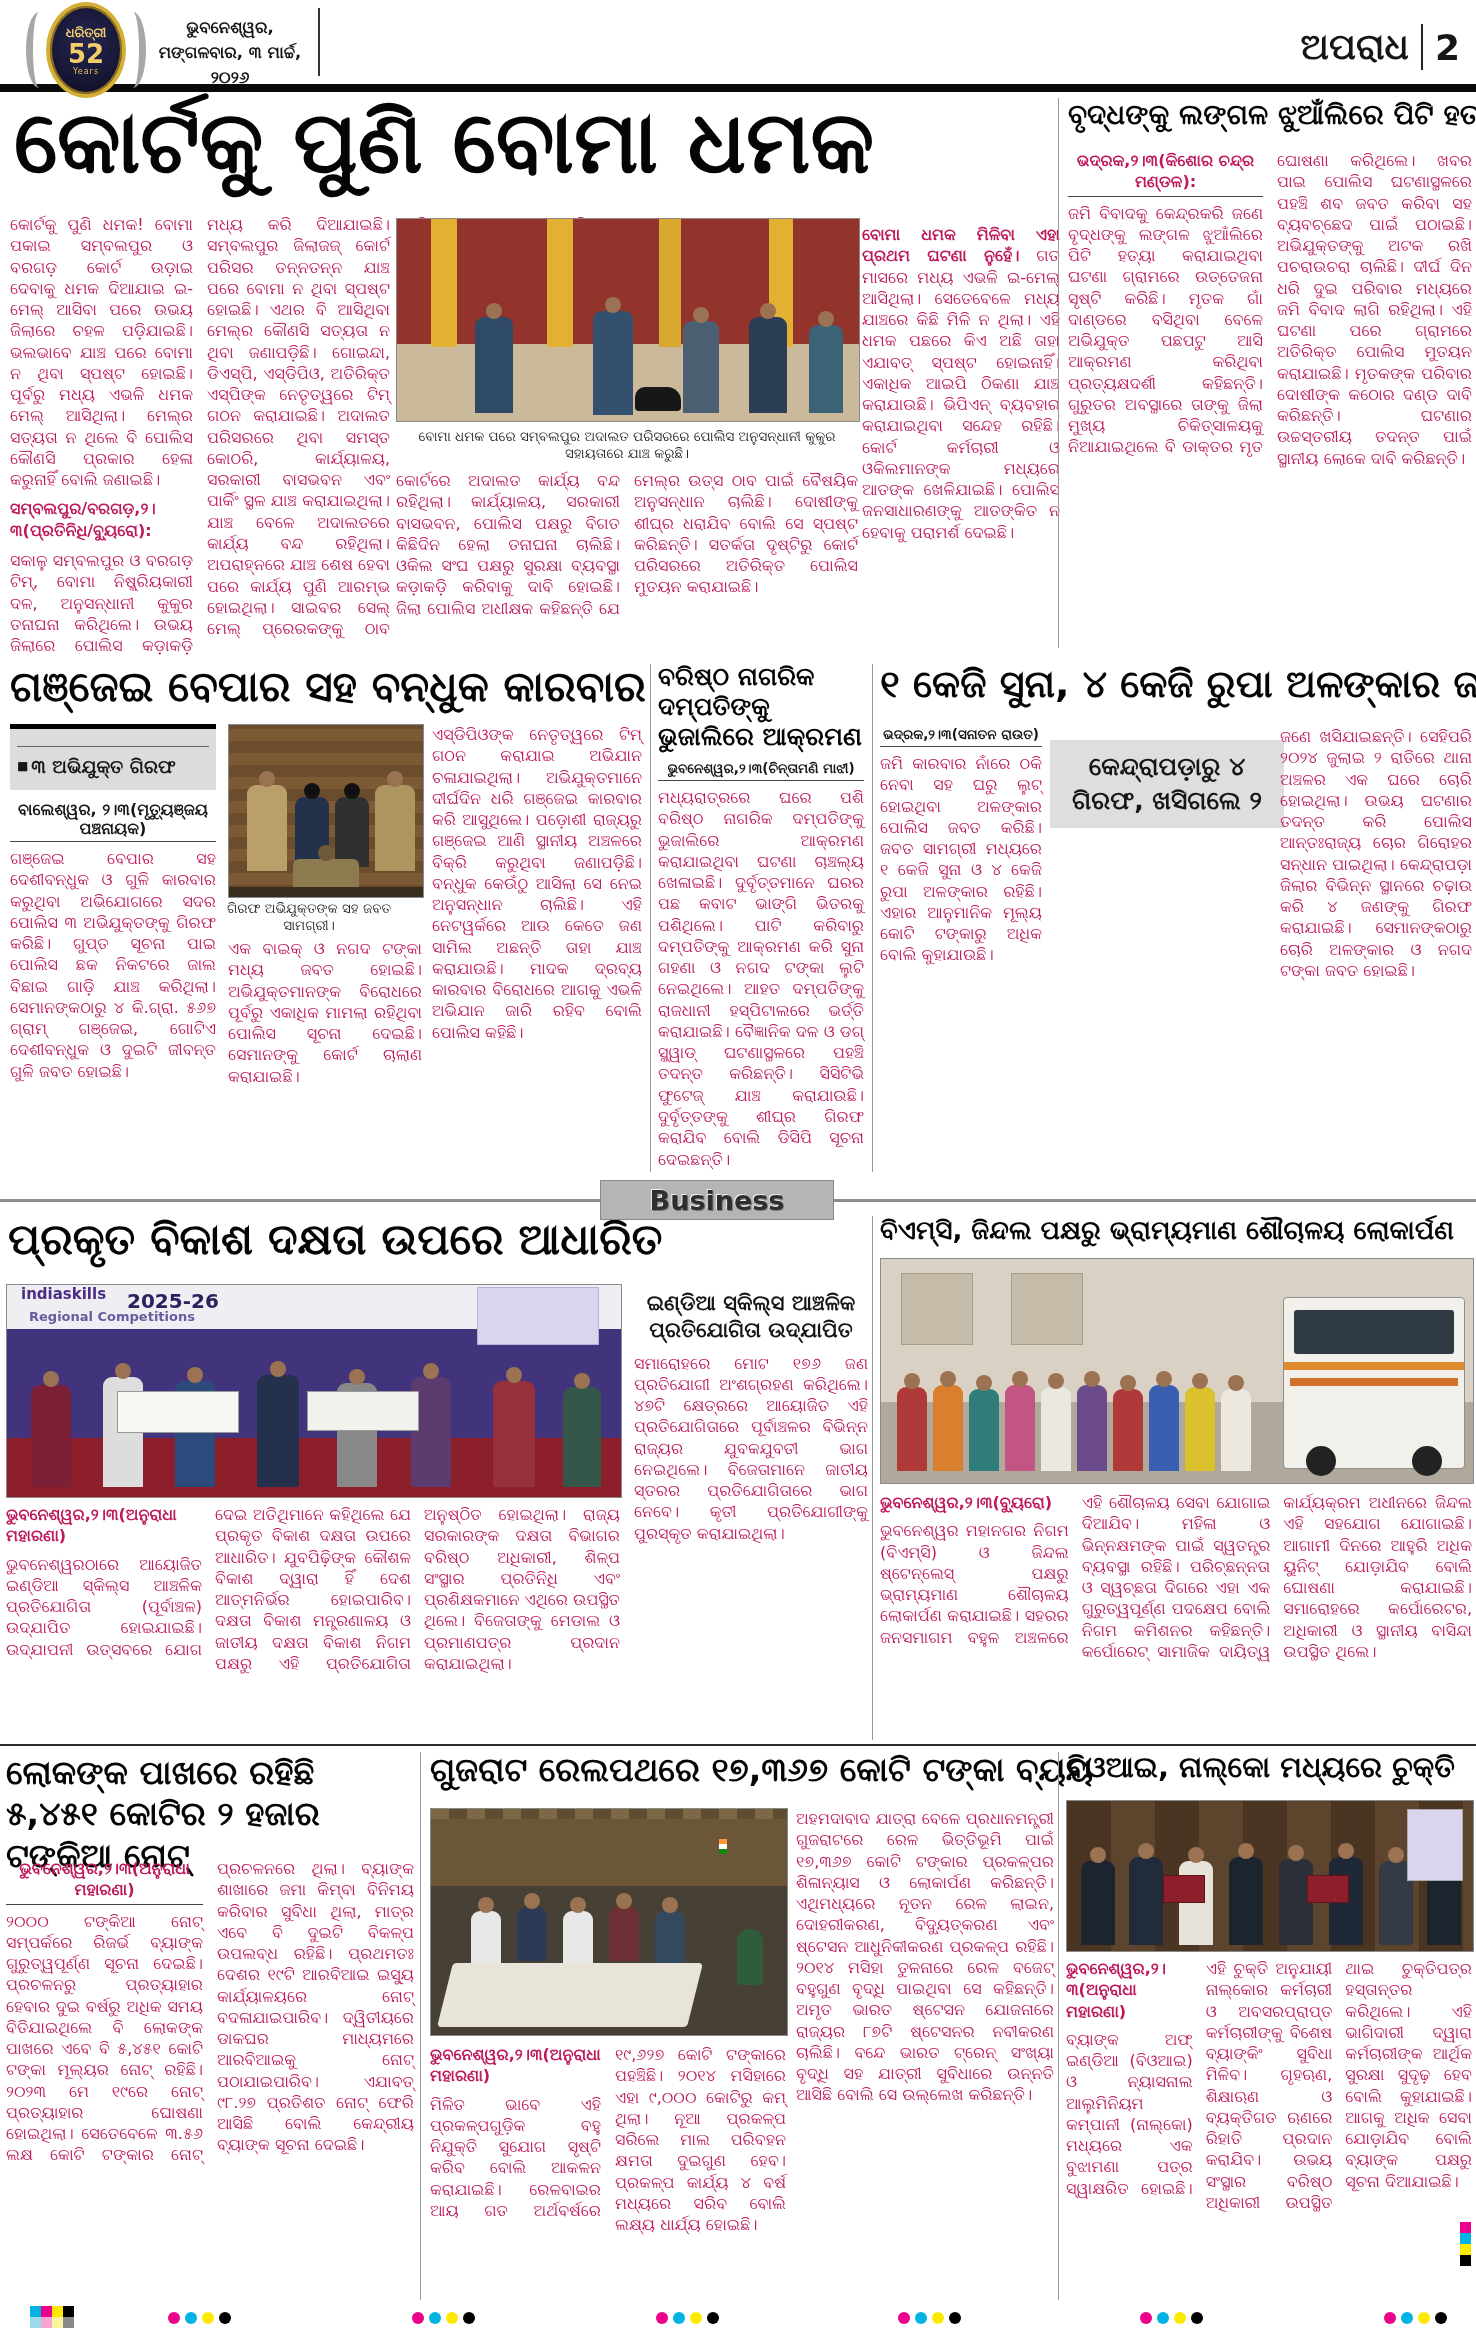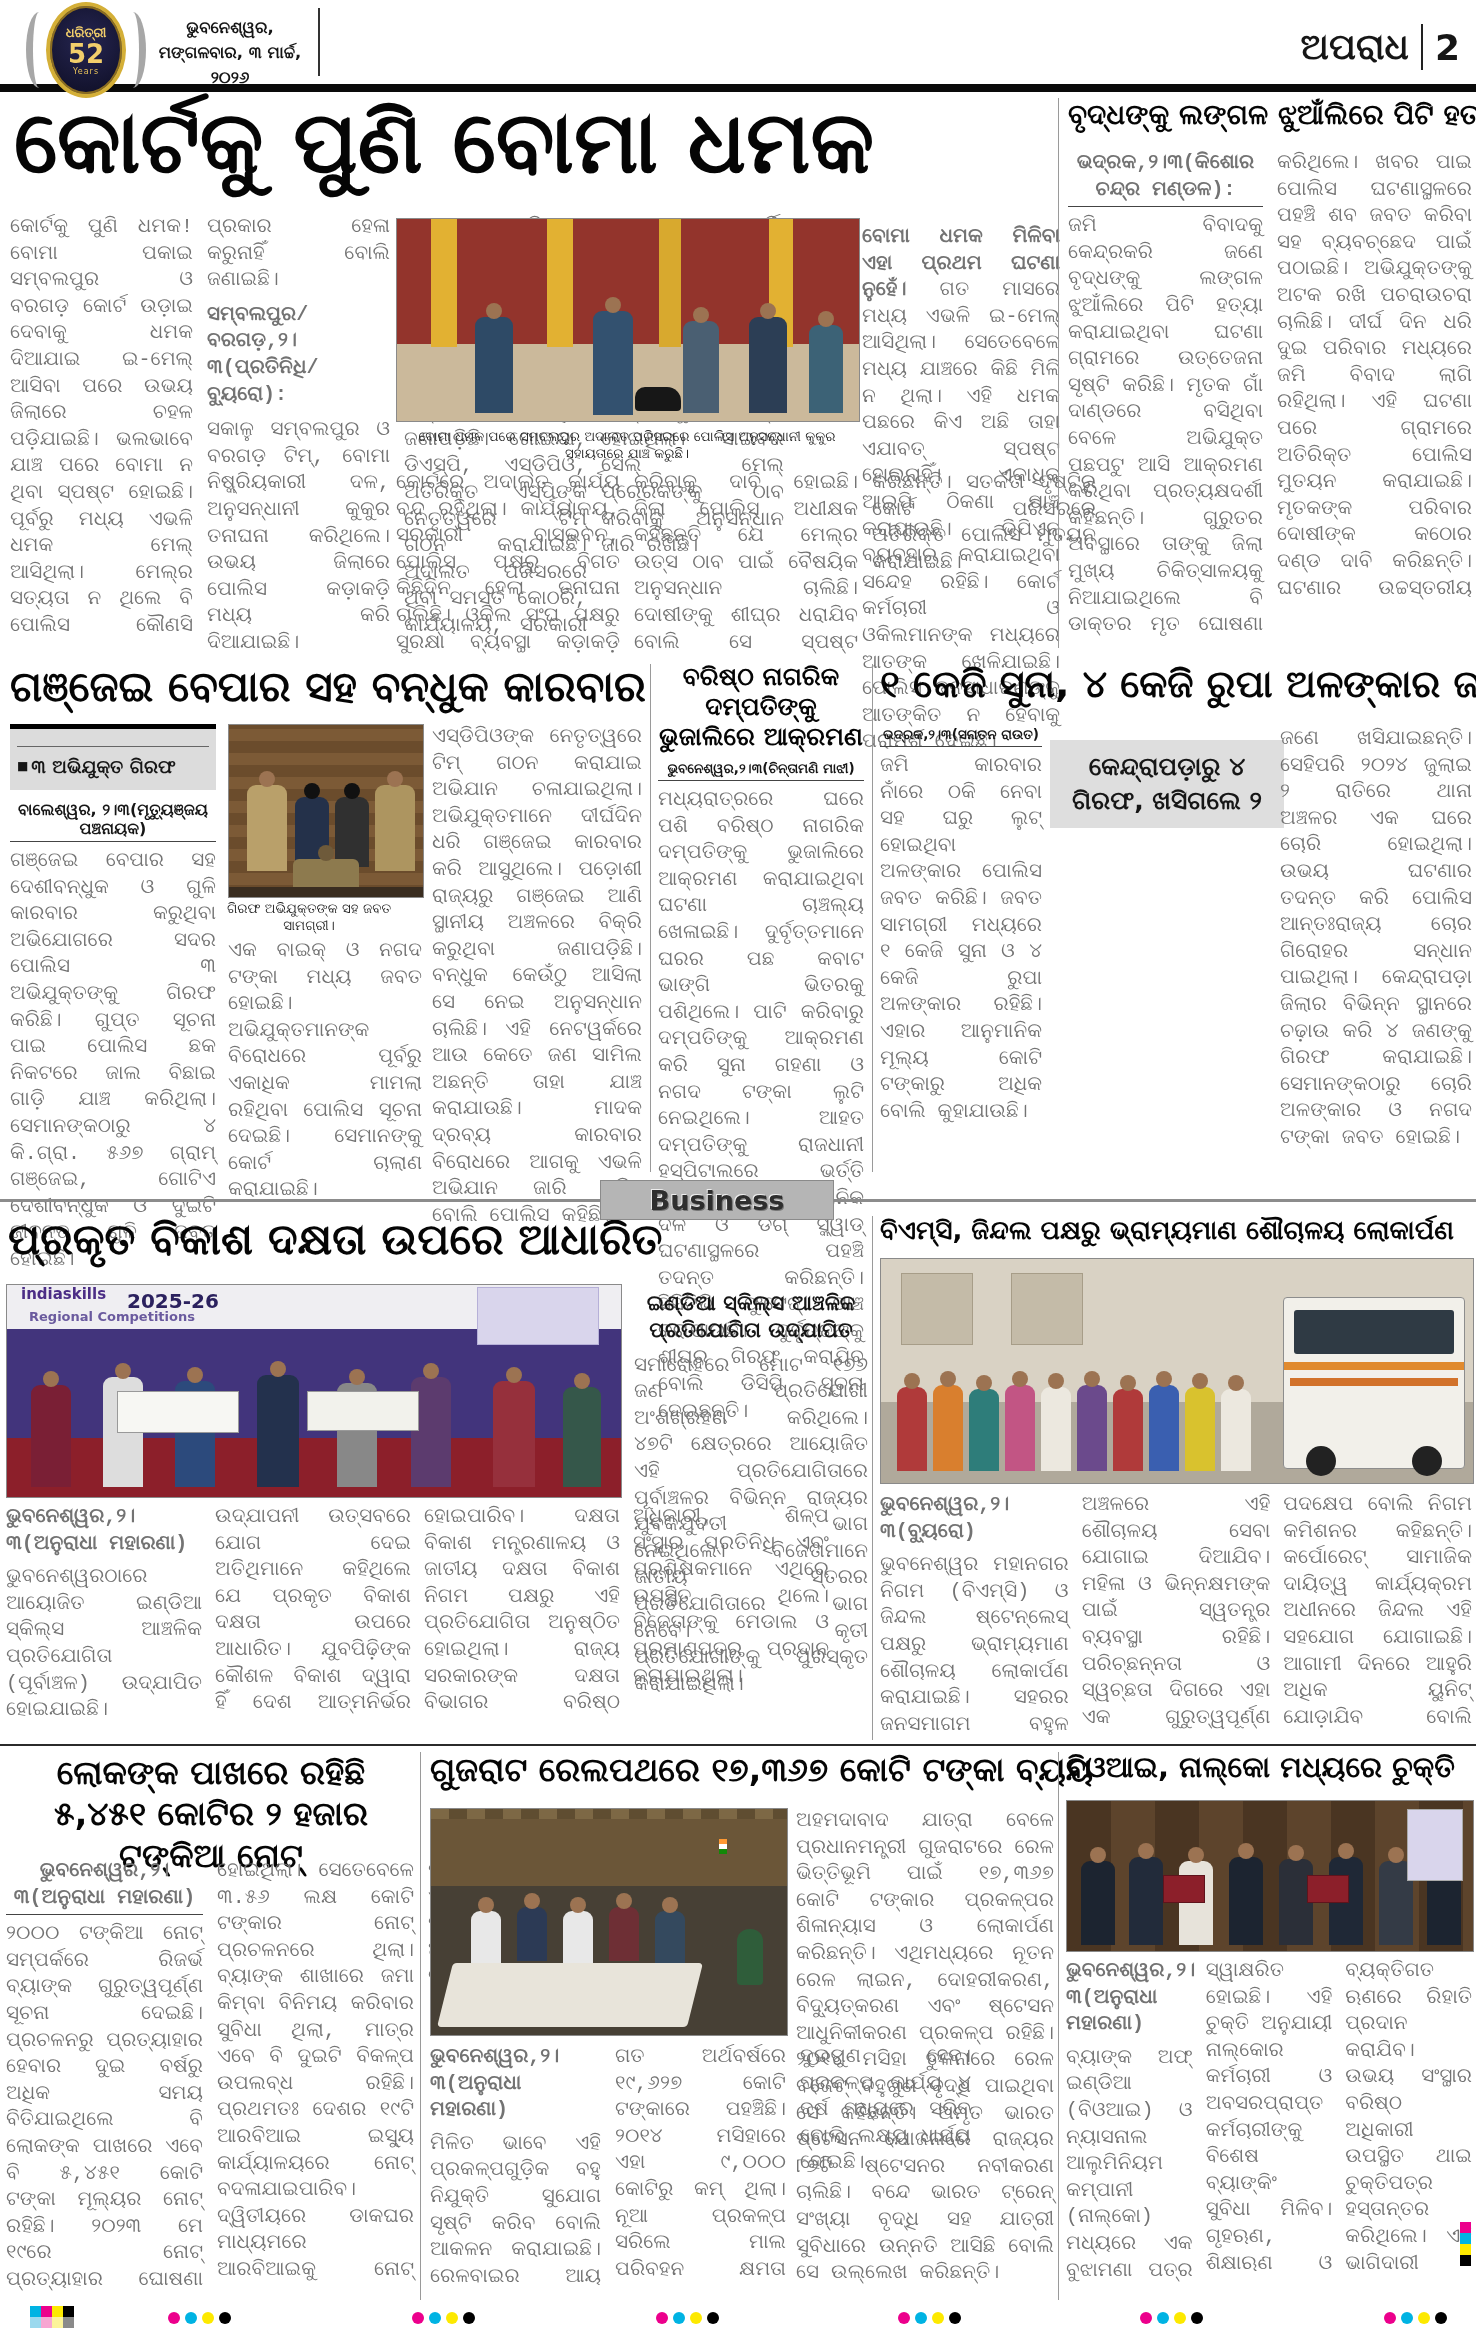--- a/index.html
+++ b/index.html
@@ -19,22 +19,22 @@
   .logo-years{color:#f3cf6b;font-size:26px;font-weight:700;line-height:1;}
   .logo-years-label{color:#e8c25a;font-size:8px;letter-spacing:1px;}
   .dateline{position:absolute;left:150px;top:16px;width:160px;text-align:center;font-weight:700;font-size:16.5px;line-height:1.5;}
   .mast-vline{position:absolute;left:318px;top:8px;width:2px;height:68px;background:#333;}
   .section-wrap{position:absolute;right:16px;top:24px;display:flex;align-items:center;gap:12px;}
   .section-name{font-size:36px;font-weight:700;}
   .section-sep{width:2px;height:46px;background:#222;}
   .page-num{font-size:36px;font-weight:700;}
   
   .headline{position:absolute;font-weight:700;color:#050505;white-space:nowrap;line-height:1.08;}
-  .headline.wrap{white-space:normal;text-align:center;}
-  .body-text{font-size:20px;line-height:1.33;text-align:justify;color:#737373;font-family:Liberation Mono, monospace;}
+  .headline.wrap{white-space:normal;}
+  .body-text{font-size:16px;line-height:1.33;text-align:justify;color:#be185d;}
   .cols2{column-count:2;column-gap:14px;}
   .cols3{column-count:3;column-gap:13px;}
   .byline{font-weight:700;text-align:center;border-bottom:1px solid #444;padding-bottom:3px;margin:0 0 6px 0;}
   .byline.plain{border-bottom:none;text-align:left;}
   .abs{position:absolute;}
   .vrule{position:absolute;width:1px;background:#9a9a9a;}
   .hrule{position:absolute;height:2px;background:#2b2b2b;}
   .bulletbox{background:#dcdcdc;border-top:5px solid #000;padding:9px 7px 11px 7px;}
   .bulletbox .item{font-weight:700;font-size:19.5px;line-height:1.3;}
   .bulletbox .item::before{content:"■";font-size:12px;vertical-align:3px;margin-right:3px;}

